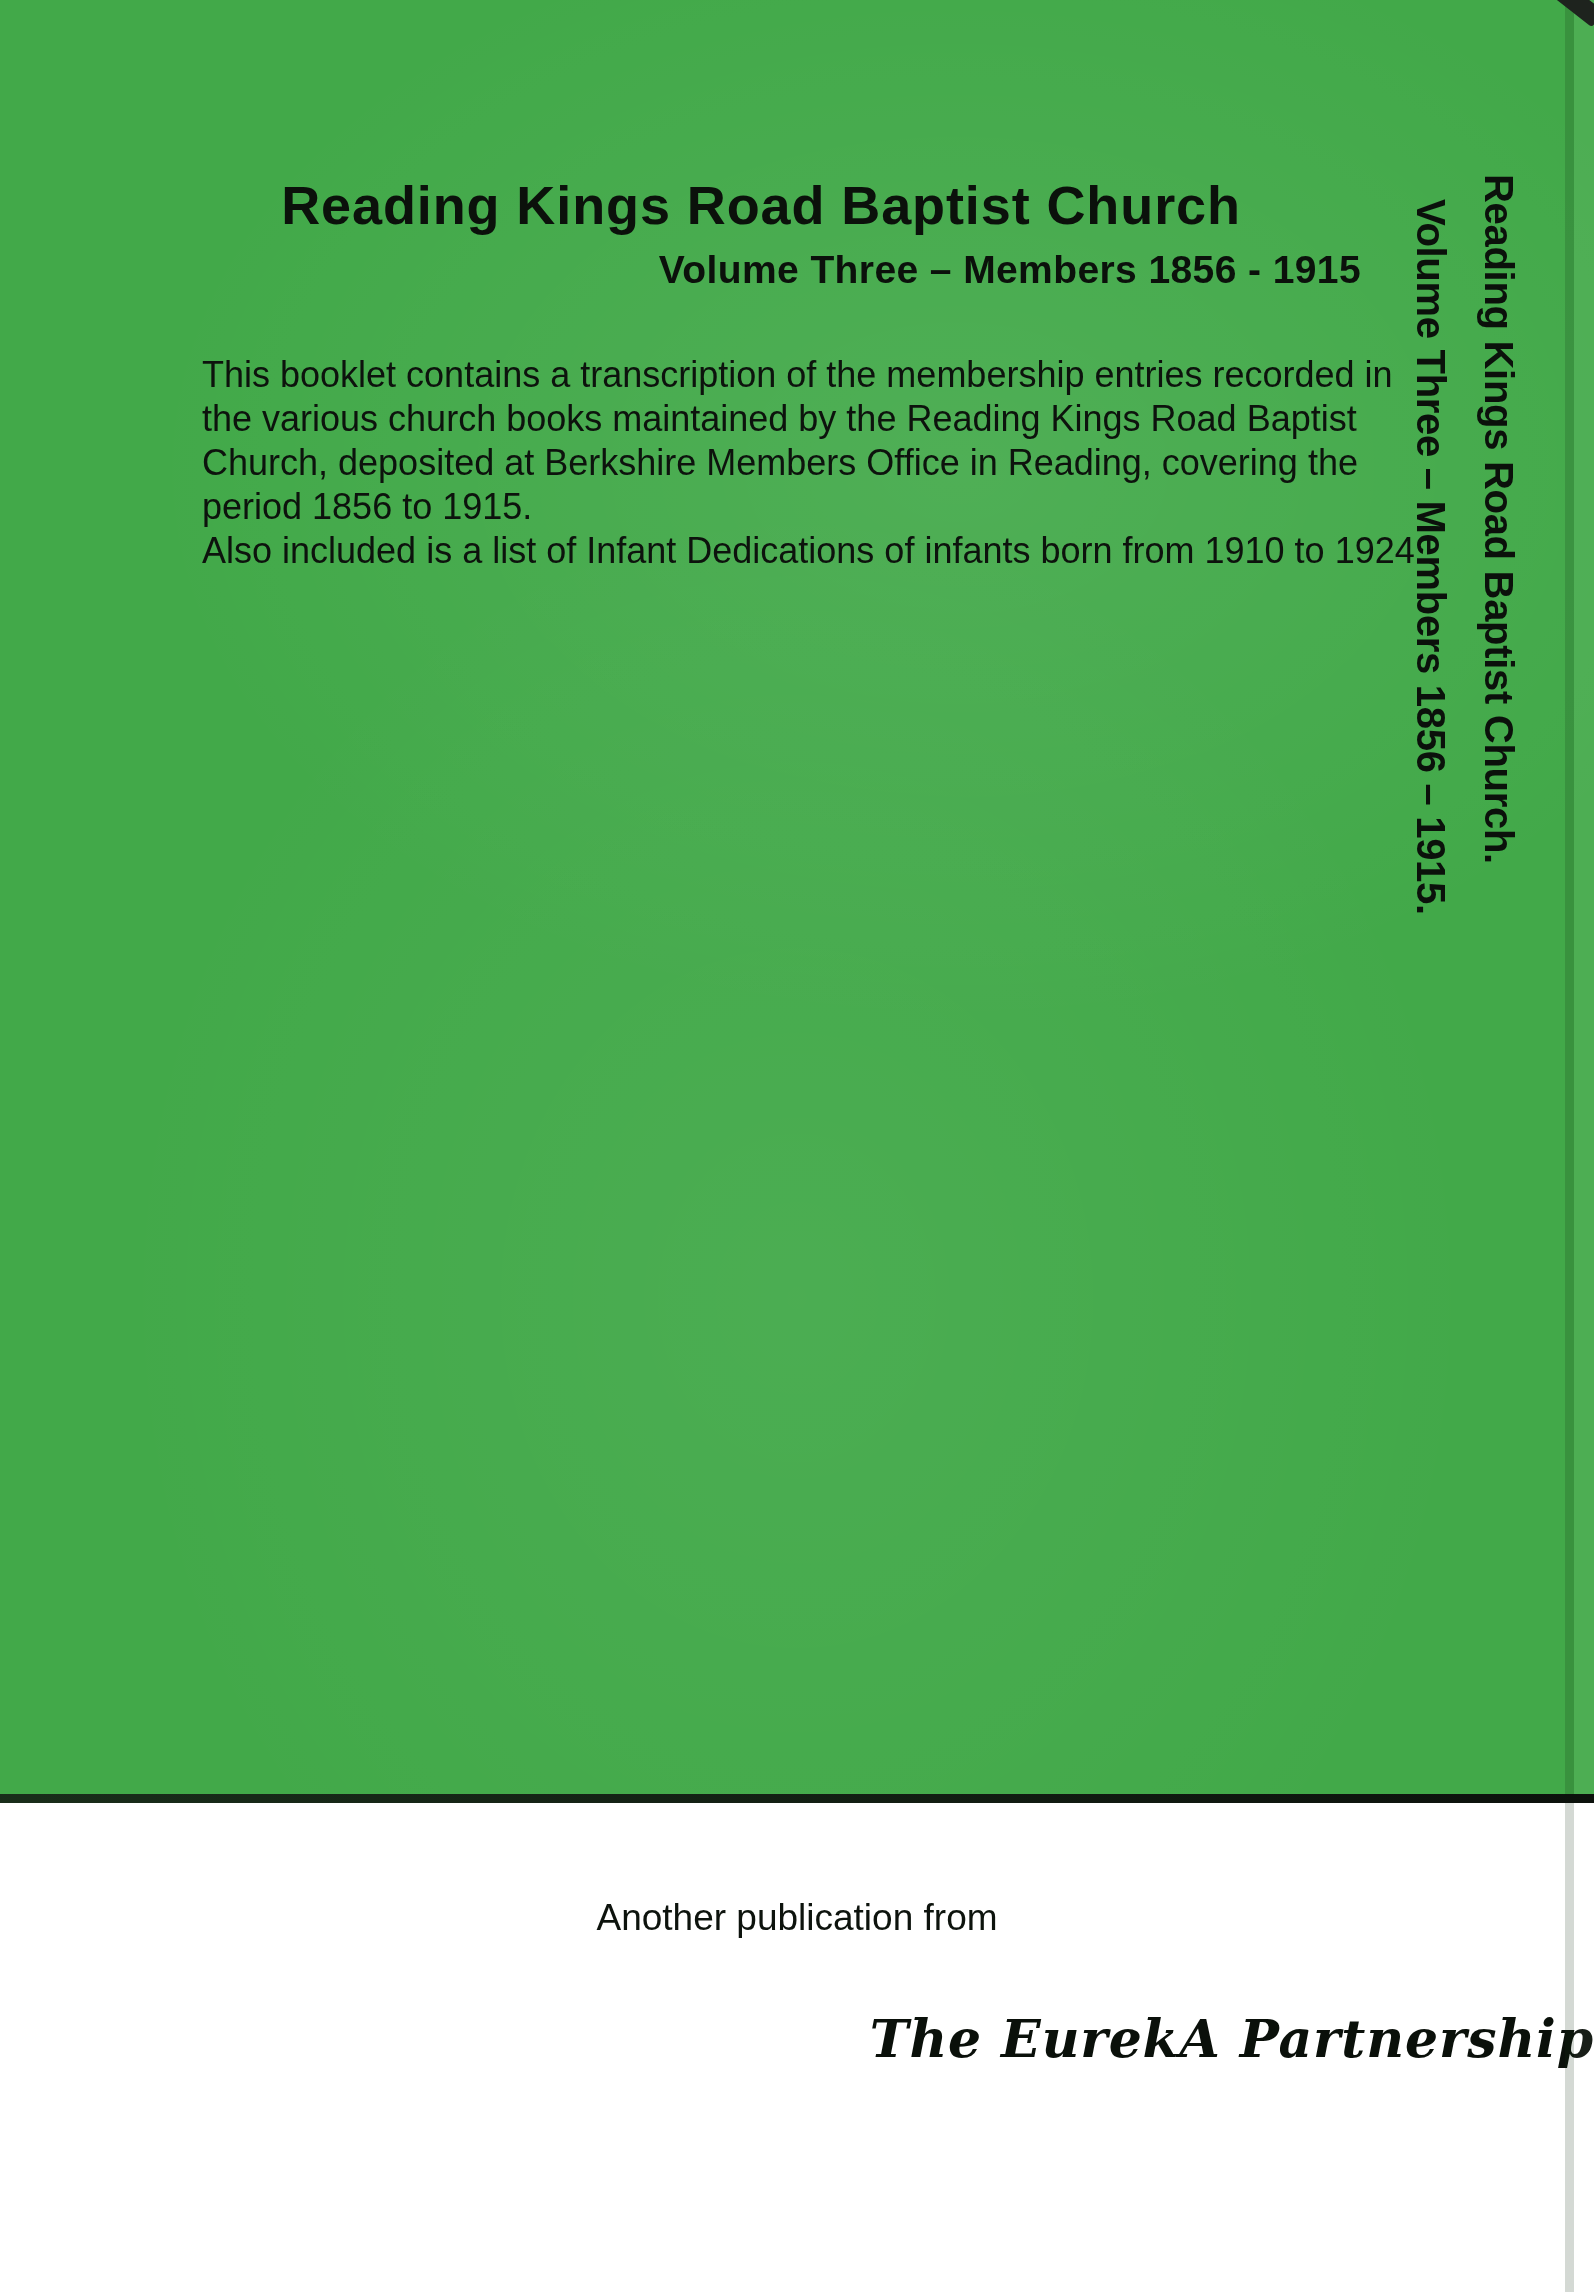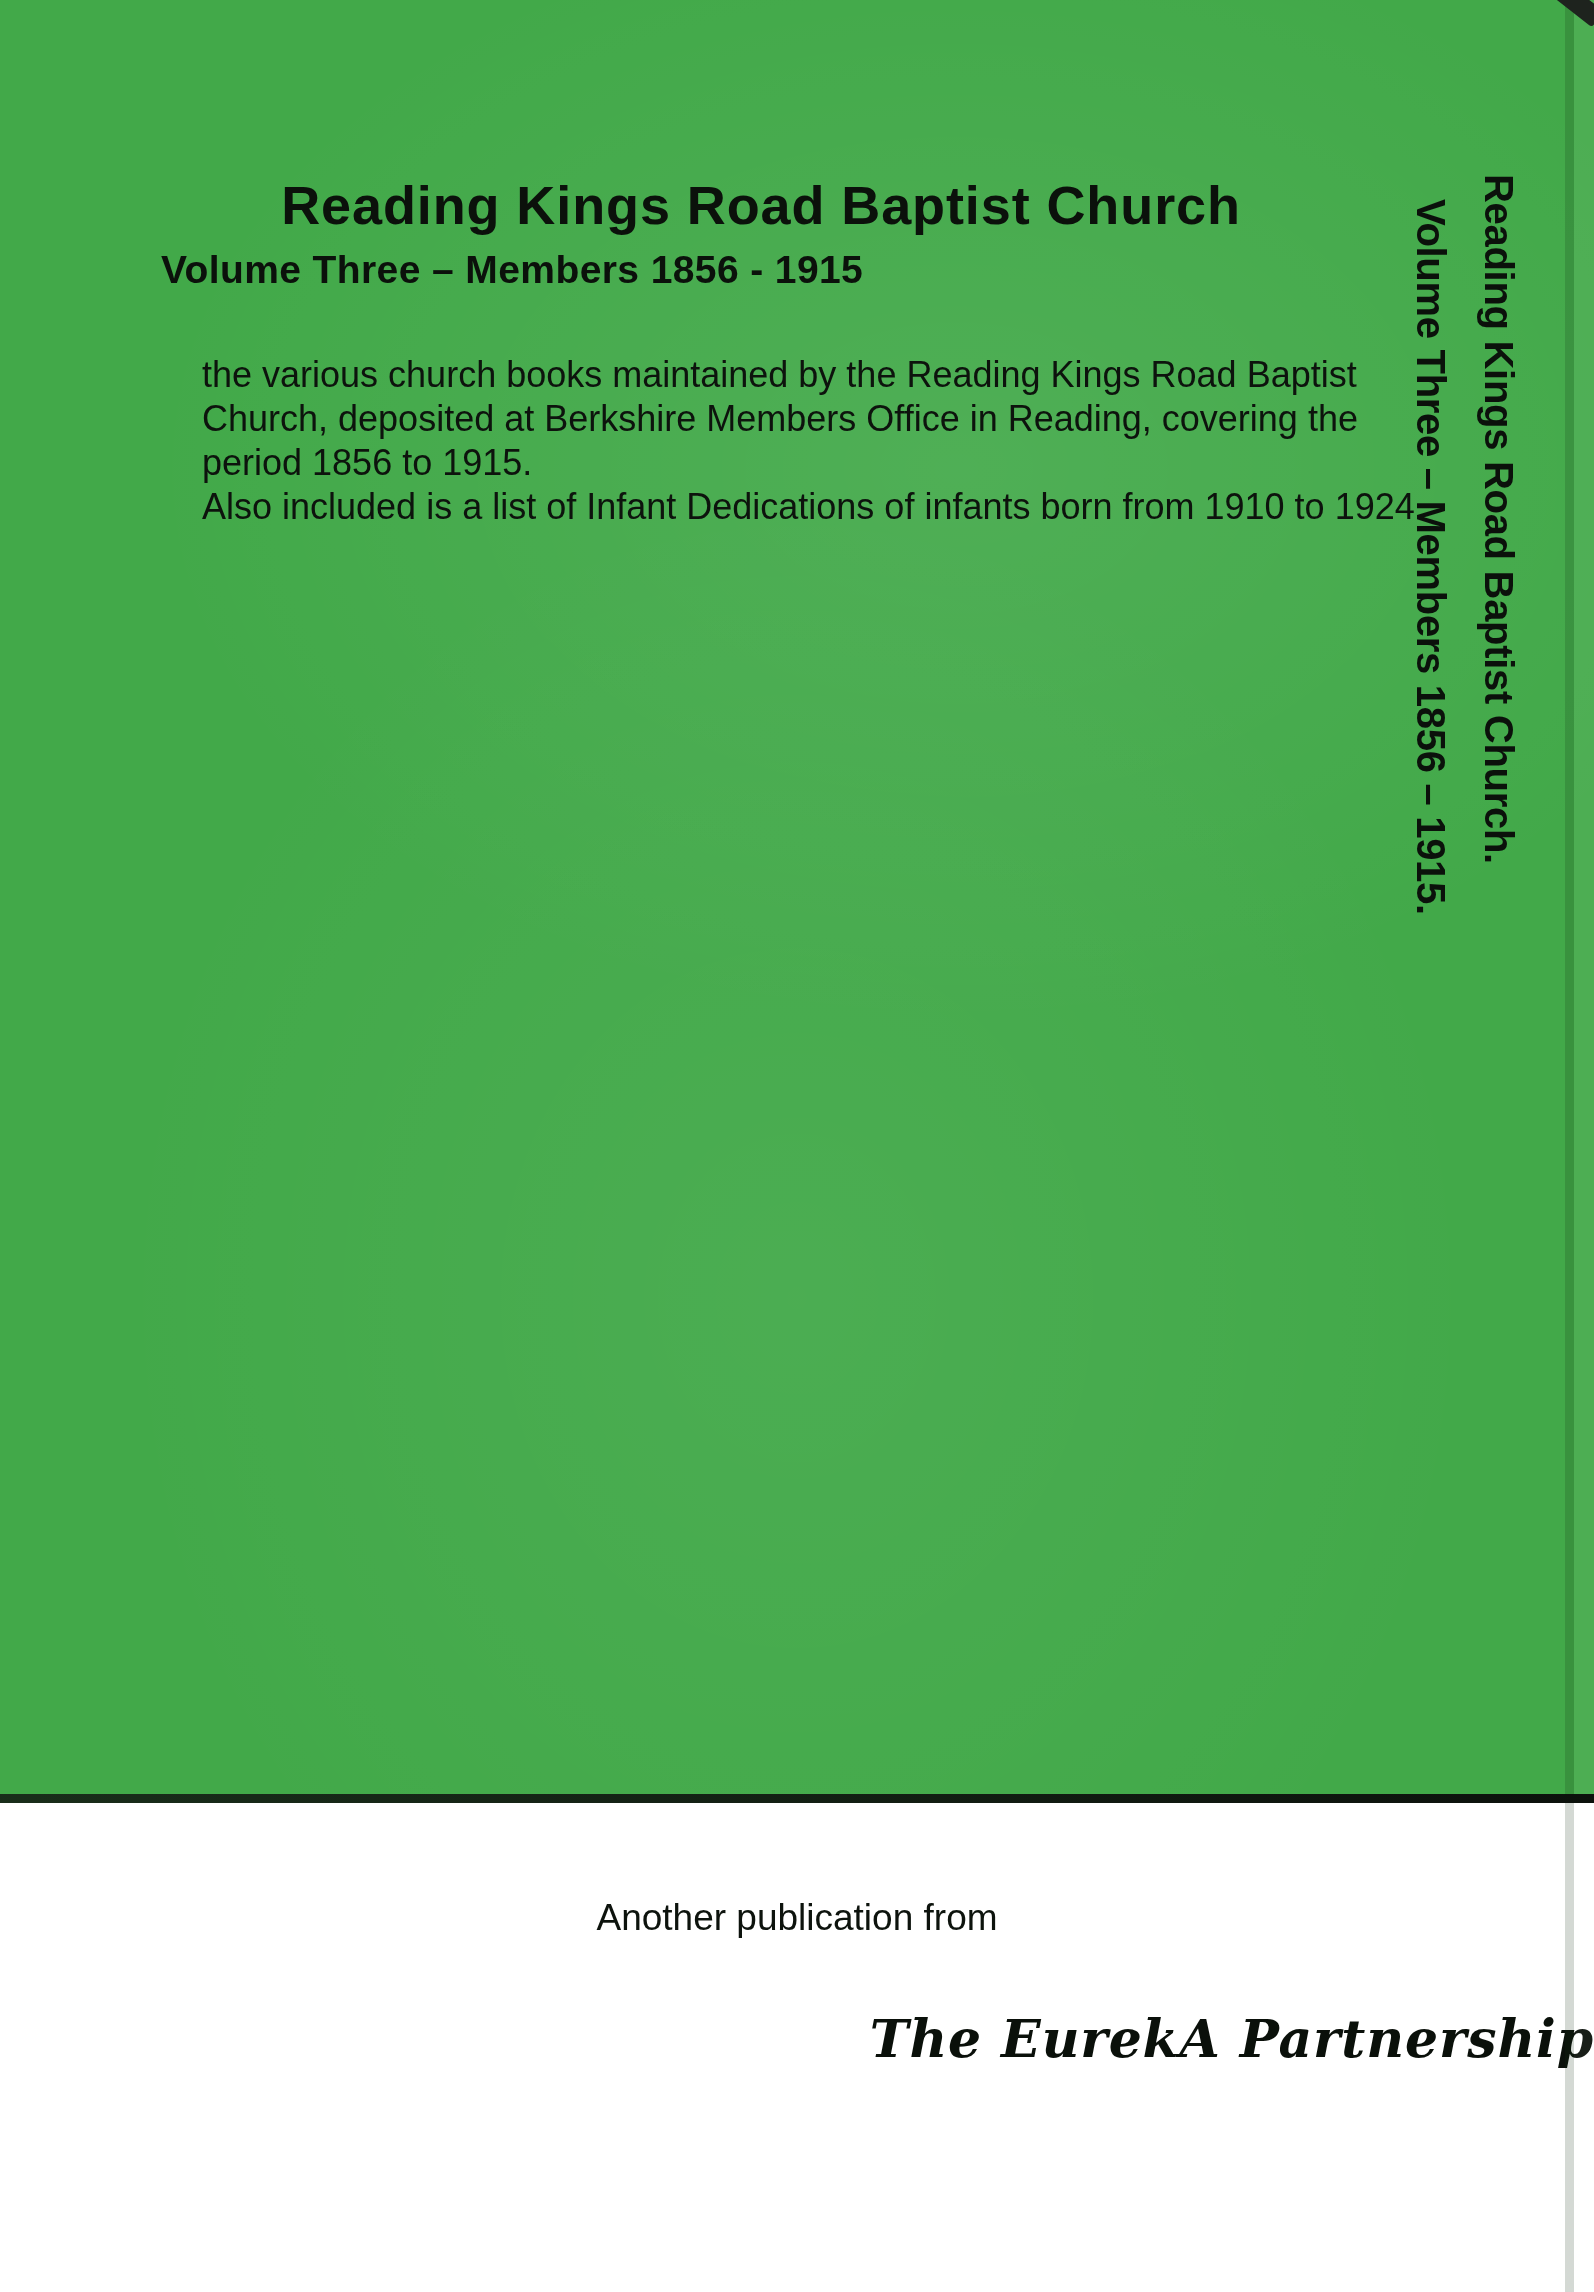--- a/index.html
+++ b/index.html
@@ -31,21 +31,21 @@
     font-weight: 700;
     letter-spacing: 0.9px;
     white-space: nowrap;
     color: #0b110b;
   }
   .subtitle {
     position: absolute;
     left: 161px;
     top: 248px;
     width: 1200px;
-    text-align: left;
+    text-align: right;
     font-size: 39px;
     font-weight: 700;
     letter-spacing: 0.4px;
     white-space: nowrap;
     color: #0b110b;
   }
   .description {
     position: absolute;
     left: 202px;
     top: 353px;
@@ -135,20 +135,21 @@
 </head>
 <body>
 
 <div class="cover">
 
   <div class="title">Reading Kings Road Baptist Church</div>
 
   <div class="subtitle">Volume Three – Members 1856 - 1915</div>
 
   <div class="description">
+    <div class="line">This booklet contains a transcription of the membership entries recorded in</div>
     <div class="line">the various church books maintained by the Reading Kings Road Baptist</div>
     <div class="line">Church, deposited at Berkshire Members Office in Reading, covering the</div>
     <div class="line">period 1856 to 1915.</div>
     <div class="line">Also included is a list of Infant Dedications of infants born from 1910 to 1924.</div>
   </div>
 
   <div class="spine">
     <div class="spine-line-1">Reading Kings Road Baptist Church.</div>
     <div class="spine-line-2">Volume Three – Members 1856 – 1915.</div>
   </div>

